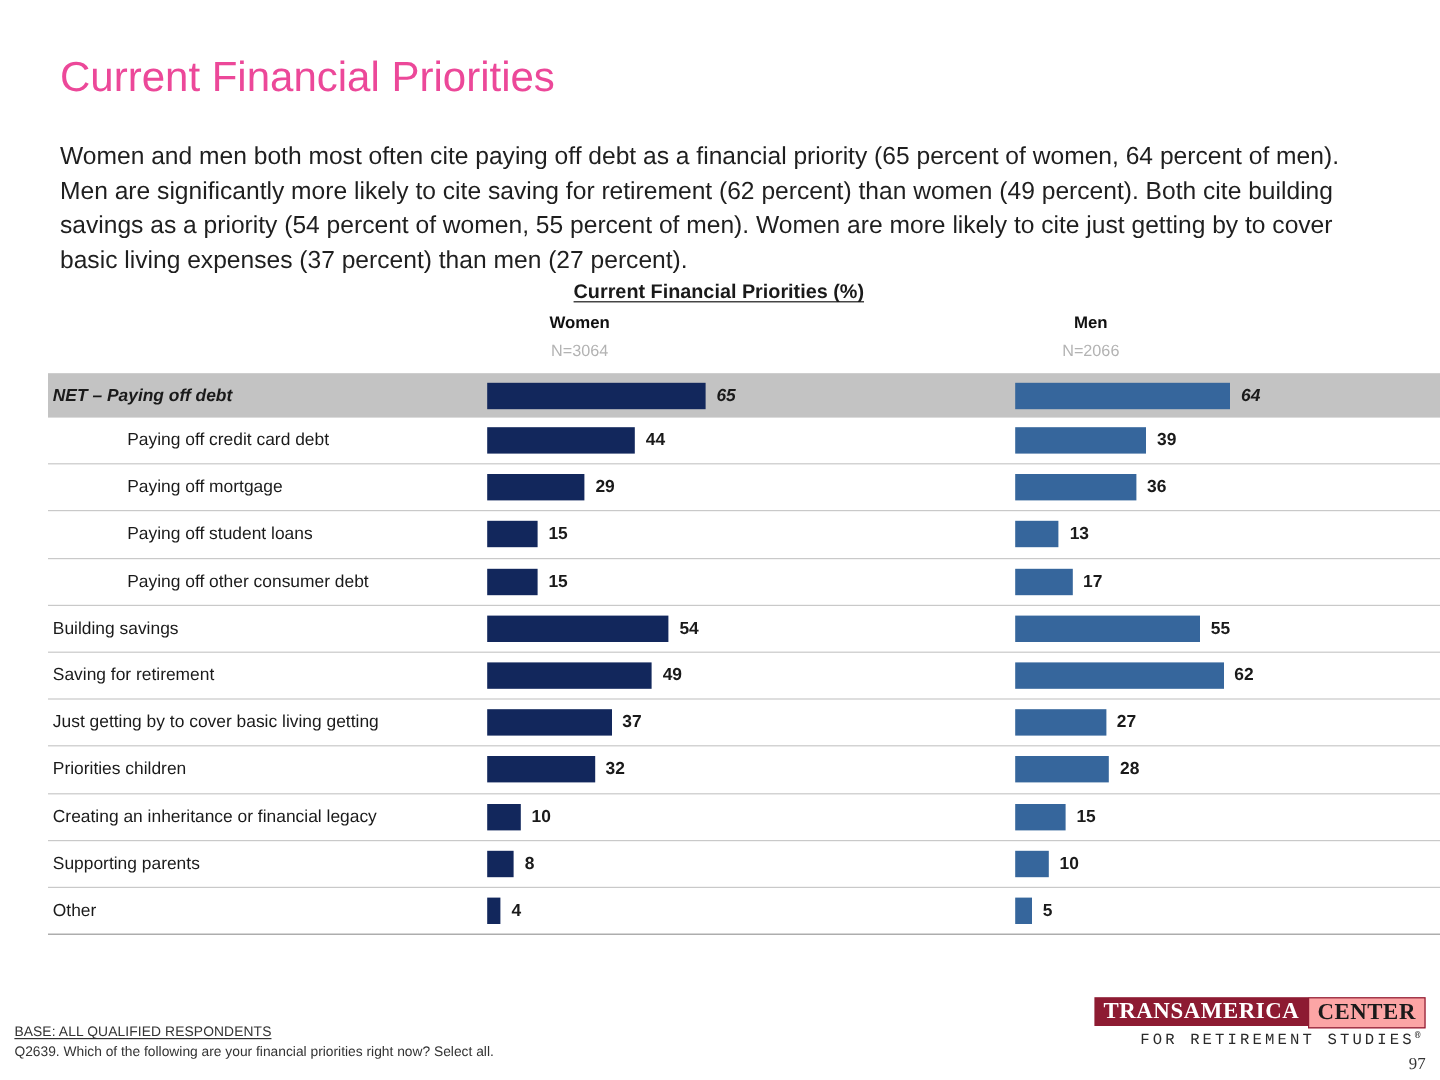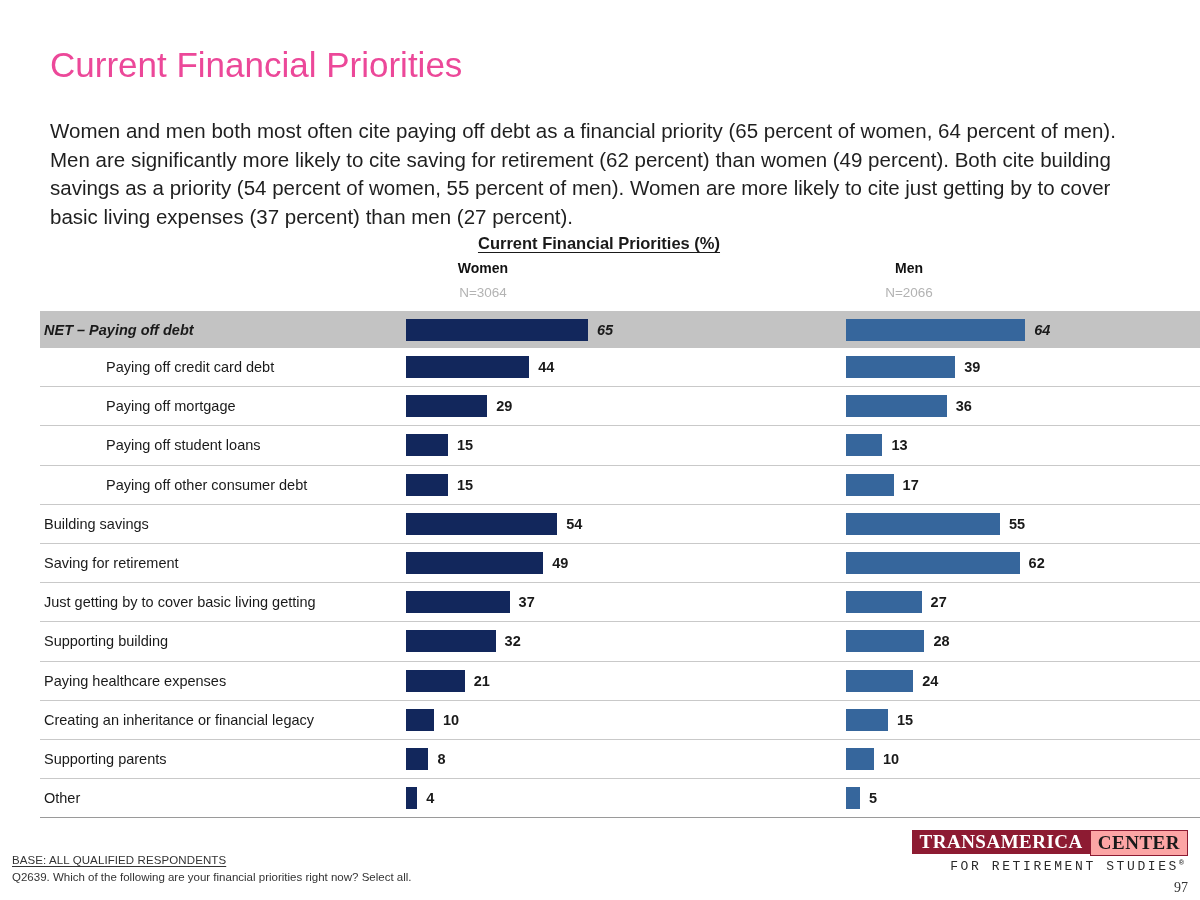--- a/index.html
+++ b/index.html
@@ -325,39 +325,28 @@
       <div class="bar-group women">
         <span class="bar women" style="width: 103.6px; background: rgb(18, 39, 92);"></span>
         <span class="bar-value">37</span>
       </div>
       <div class="bar-group men">
         <span class="bar men" style="width: 75.6px; background: rgb(54, 102, 156);"></span>
         <span class="bar-value">27</span>
       </div>
     </div>
     <div class="row">
-      <div class="row-label">Supporting building</div>
+      <div class="row-label">Priorities children</div>
       <div class="bar-group women">
         <span class="bar women" style="width: 89.6px; background: rgb(18, 39, 92);"></span>
         <span class="bar-value">32</span>
       </div>
       <div class="bar-group men">
         <span class="bar men" style="width: 78.4px; background: rgb(54, 102, 156);"></span>
         <span class="bar-value">28</span>
-      </div>
-    </div>
-    <div class="row">
-      <div class="row-label">Paying healthcare expenses</div>
-      <div class="bar-group women">
-        <span class="bar women" style="width: 58.8px; background: rgb(18, 39, 92);"></span>
-        <span class="bar-value">21</span>
-      </div>
-      <div class="bar-group men">
-        <span class="bar men" style="width: 67.2px; background: rgb(54, 102, 156);"></span>
-        <span class="bar-value">24</span>
       </div>
     </div>
     <div class="row">
       <div class="row-label">Creating an inheritance or financial legacy</div>
       <div class="bar-group women">
         <span class="bar women" style="width: 28px; background: rgb(18, 39, 92);"></span>
         <span class="bar-value">10</span>
       </div>
       <div class="bar-group men">
         <span class="bar men" style="width: 42px; background: rgb(54, 102, 156);"></span>

